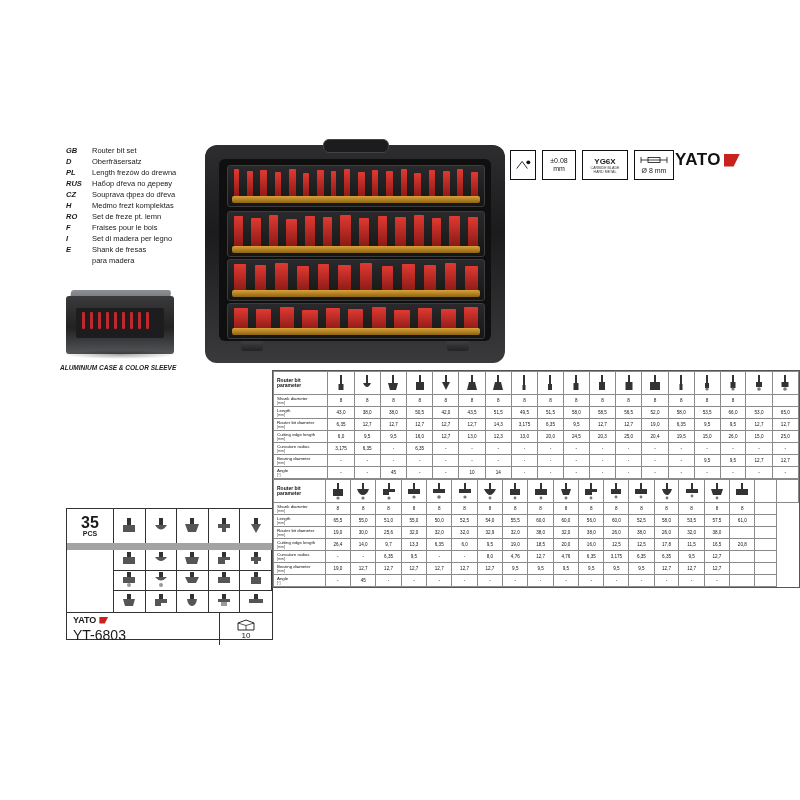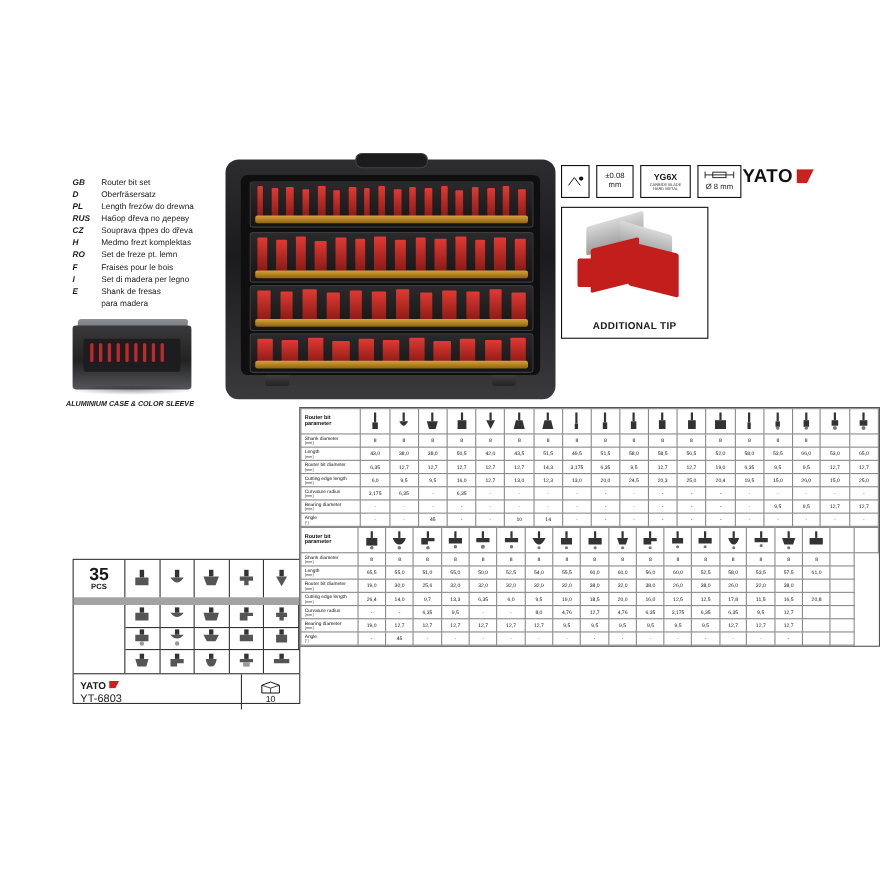--- a/index.html
+++ b/index.html
@@ -1,20 +1,20 @@
 <!DOCTYPE html>
 <html><head>
 <meta charset="utf-8">
 <style>
   html,body{margin:0;padding:0;background:#fff;}
   body{width:800px;height:800px;font-family:"Liberation Sans",sans-serif;color:#1a1a1a;overflow:hidden;}
   .sheet{position:relative;width:800px;height:800px;}
 
   
-  .lang-list{position:absolute;left:66px;top:145px;width:150px;font-size:7.5px;line-height:11px;margin-top:15px;}
+  .lang-list{position:absolute;left:66px;top:145px;width:150px;font-size:7.5px;line-height:11px;}
   .lang-row{display:flex;}
   .lang-code{width:26px;font-style:italic;font-weight:bold;}
   .lang-name{flex:1;}
 
   
   .case-photo{position:absolute;left:60px;top:278px;width:120px;height:90px;}
   .case-photo .body{position:absolute;left:6px;top:18px;width:108px;height:58px;background:linear-gradient(180deg,#3a3a3c 0%,#222 55%,#55565a 100%);border-radius:3px;}
   .case-photo .lid{position:absolute;left:10px;top:12px;width:100px;height:22px;background:linear-gradient(180deg,#8e9195 0%,#4a4c50 100%);border-radius:3px 3px 0 0;transform:skewX(-6deg);}
   .case-photo .inner{position:absolute;left:16px;top:30px;width:88px;height:30px;background:#1d1d1f;border-radius:2px;}
   .case-photo .bit{position:absolute;top:34px;width:3px;height:17px;background:#c0282d;border-radius:1px;}
@@ -62,21 +62,21 @@
   .shape-cell{border-right:1px solid #333;display:flex;align-items:center;justify-content:center;}
   .shape-cell:last-child{border-right:none;}
   .pcs-body{display:flex;height:62px;border-bottom:1px solid #333;}
   .pcs-body .pcs-grid .shape-cell{border-bottom:1px solid #333;}
   .pcs-body .pcs-grid .shape-cell:nth-child(n+11){border-bottom:none;}
   .pcs-foot{display:flex;height:32px;align-items:center;}
   .pcs-foot .left{flex:1;padding-left:6px;}
   .pcs-foot .bl{display:flex;align-items:center;gap:3px;}
   .pcs-foot .bl .name{font-size:9px;font-weight:bold;}
   .pcs-foot .bl .mark{width:9px;height:7px;background:#c9211e;clip-path:polygon(0 0,100% 0,60% 100%,0 100%);}
-  .pcs-foot .code{font-size:10px;margin-top:2px;}
+  .pcs-foot .code{font-size:14px;margin-top:2px;}
   .pcs-foot .right{width:52px;border-left:1px solid #333;height:100%;display:flex;flex-direction:column;align-items:center;justify-content:center;}
   .pcs-foot .right .qty{font-size:8px;}
 
   
   .spec{position:absolute;left:272px;top:370px;border:1px solid #555;border-collapse:collapse;background:#fff;}
   .spec table{border-collapse:collapse;}
   .spec td{border:1px solid #8a8a8a;font-size:4.6px;text-align:center;color:#111;height:11px;padding:0;}
   .spec td.lbl{width:56px;text-align:left;padding-left:3px;font-size:4.4px;line-height:5px;}
   .spec td.hdr{font-weight:bold;font-size:5px;}
   .spec td.v{width:28px;}
@@ -271,30 +271,20 @@
           </svg>
         <span>Ø 8 mm</span>
       </div>
     </div>
     <div class="brand">
       <span class="name">YATO</span>
       <span class="mark"></span>
     </div>
   </div>
 
-  <div class="tipbox">
-    <div class="tip-art">
-      <div class="gry" style="left:14px;top:4px;width:52px;height:26px;transform:skewY(-16deg);border-radius:2px;"></div>
-      <div class="gry" style="left:44px;top:12px;width:48px;height:24px;transform:skewY(16deg);border-radius:2px;"></div>
-      <div class="blk" style="left:18px;top:26px;width:44px;height:40px;transform:skewY(-14deg);border-radius:2px;"></div>
-      <div class="blk" style="left:52px;top:30px;width:46px;height:40px;transform:skewY(14deg);border-radius:2px;"></div>
-      <div class="blk" style="left:6px;top:40px;width:18px;height:26px;border-radius:2px;"></div>
-    </div>
-    <div class="tip-label">ADDITIONAL TIP</div>
-  </div>
 
   <div class="pcs">
     <div class="pcs-head">
       <div class="pcs-num">
         <span class="n">35</span>
         <span class="p">PCS</span>
       </div>
       <div class="pcs-grid head">
         <div class="shape-cell">
             <svg width="20" height="18" viewBox="0 0 20 18">

